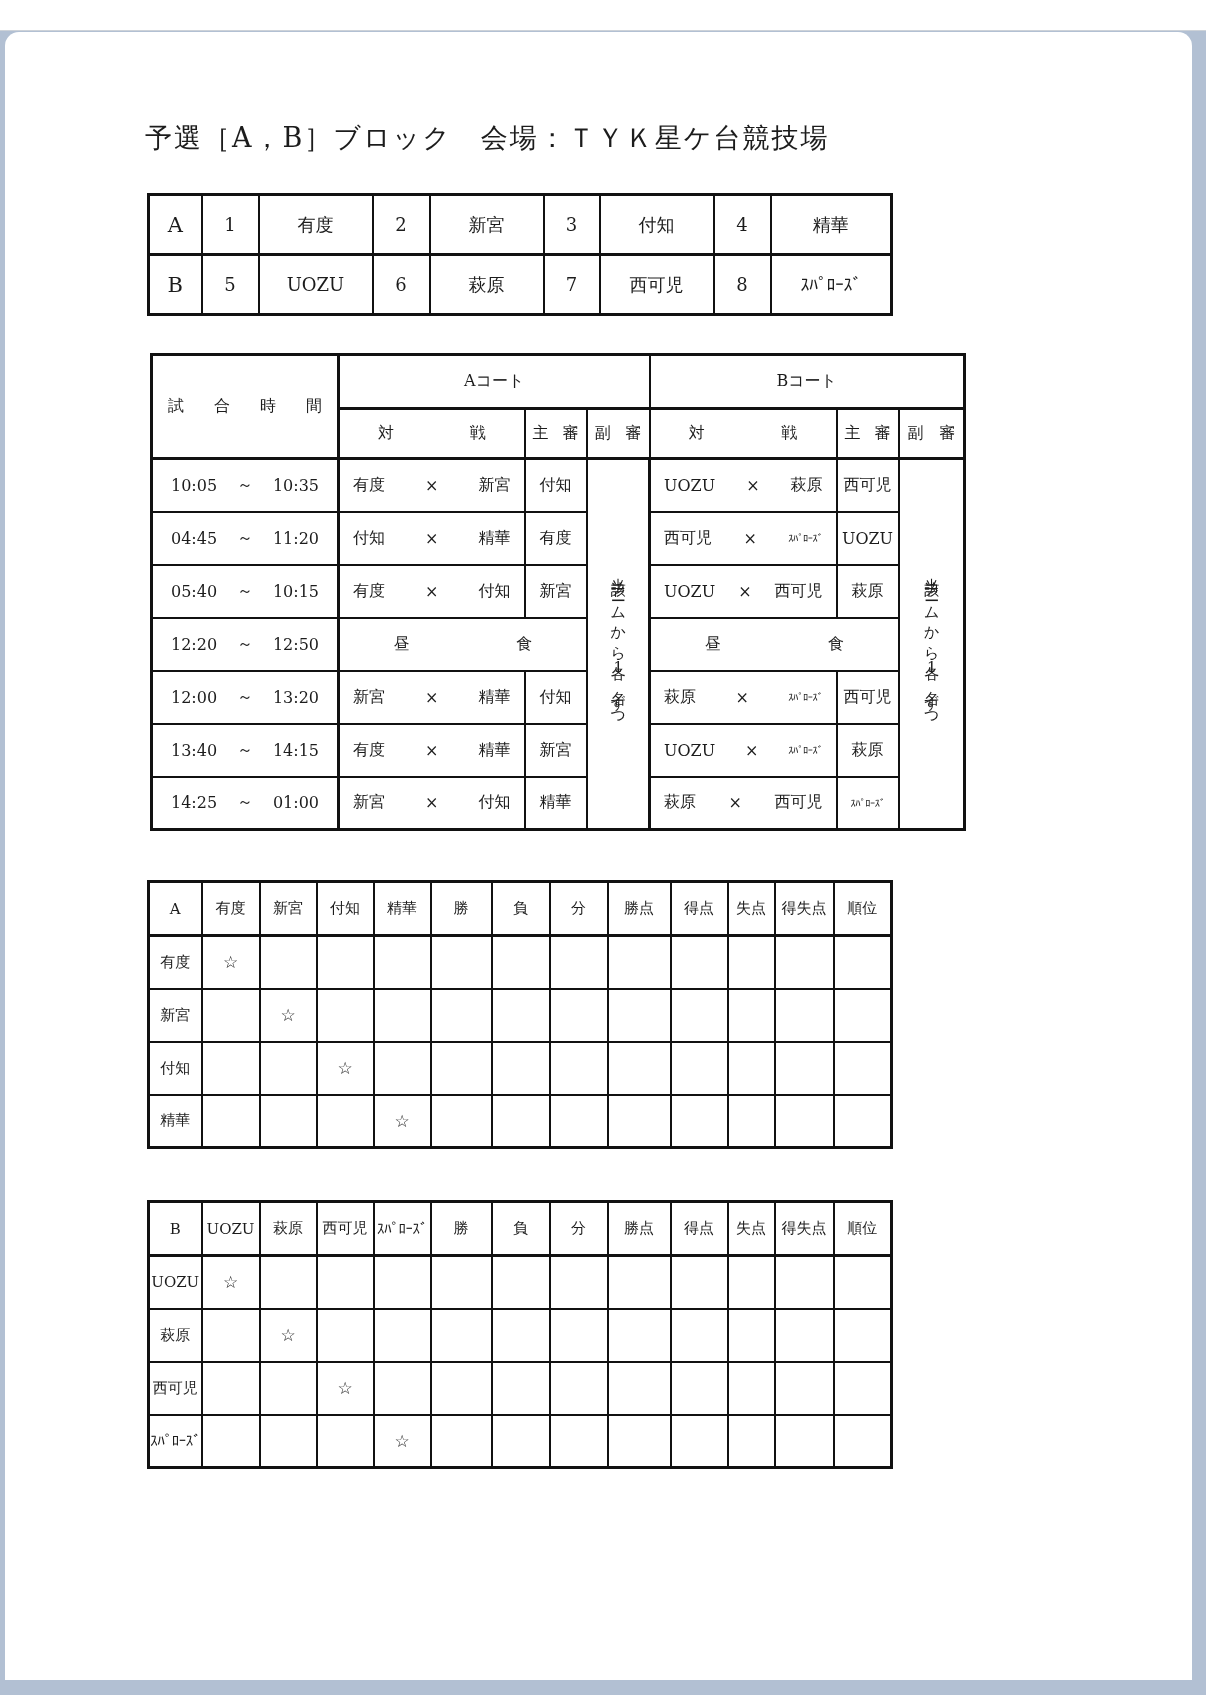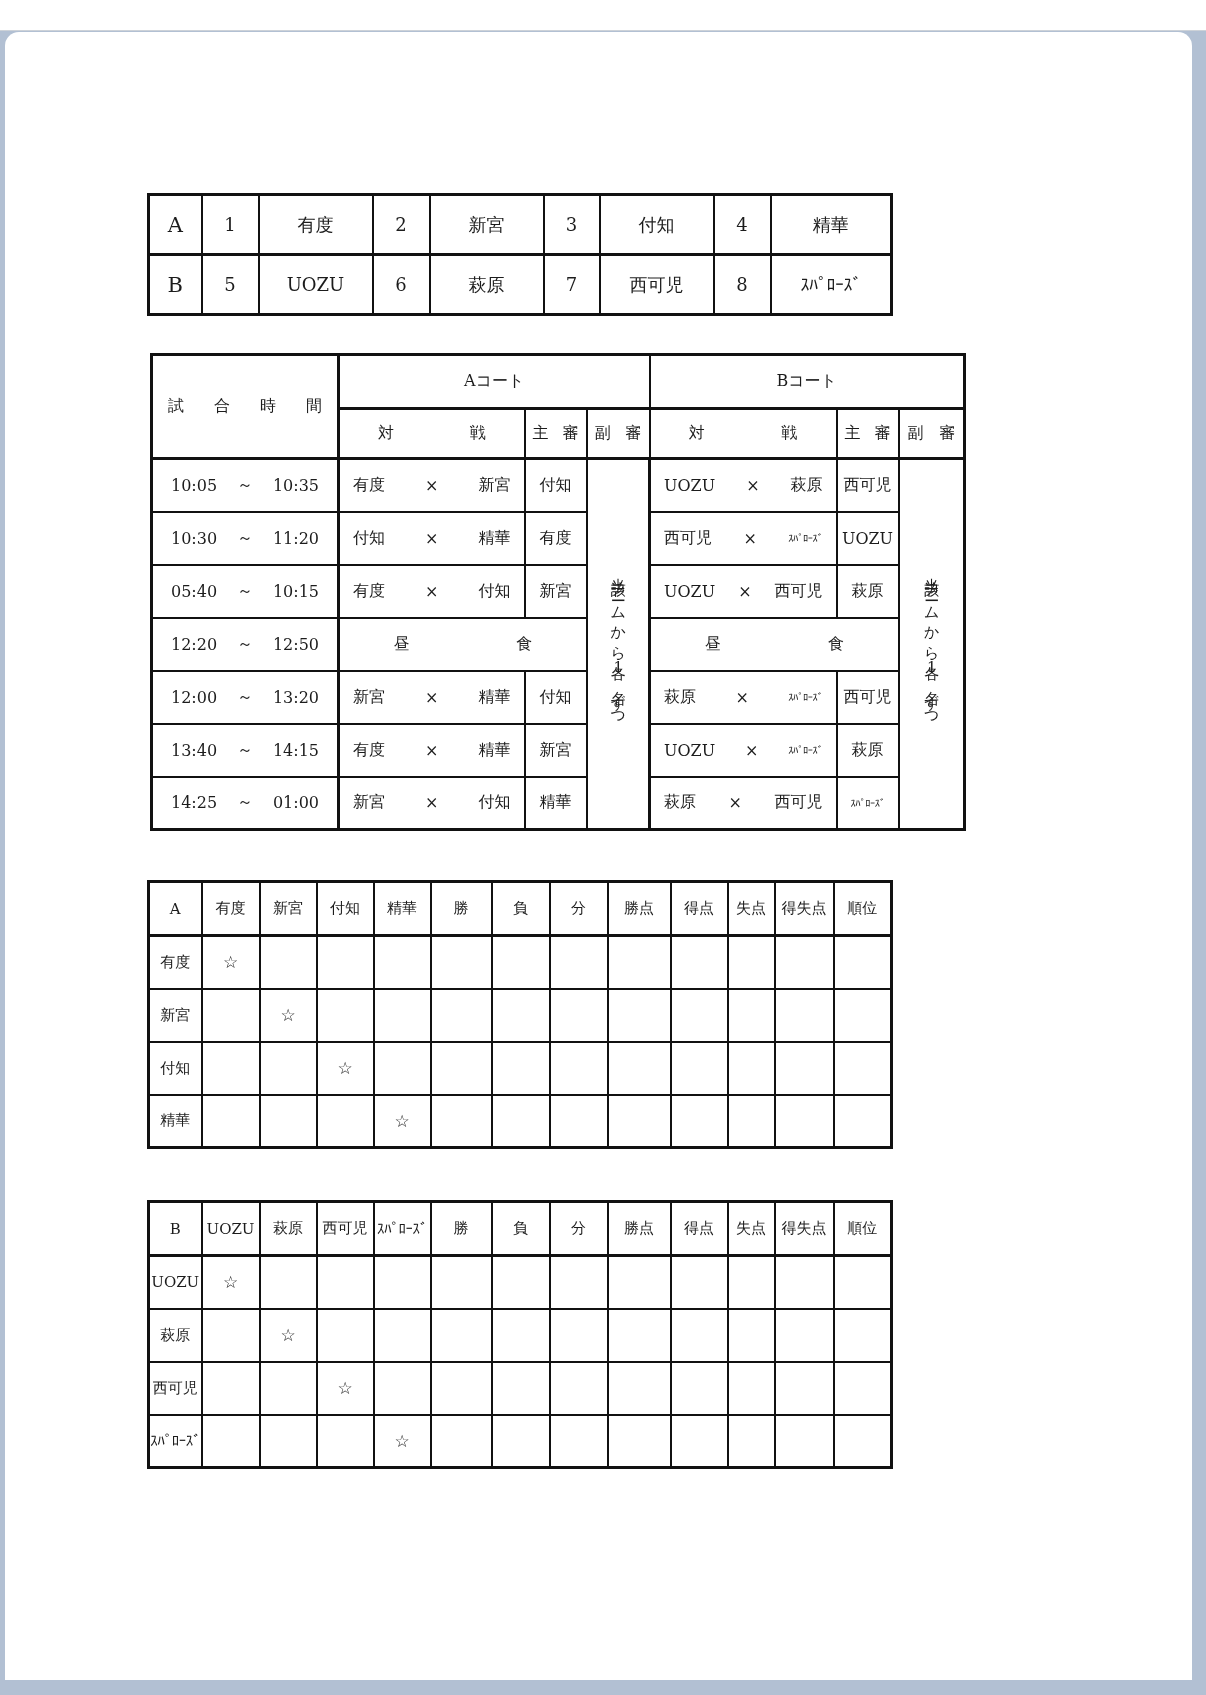--- a/index.html
+++ b/index.html
@@ -64,20 +64,21 @@
   .standings td.block-letter { font-size:21px; }
   .standings td.row-team { font-size:15px; }
   .standings td.star-cell { font-size:17px; }
 </style>
 </head>
 <body>
 
 <div class="viewer-toolbar"></div>
 
 <div class="doc-page">
+  <div class="page-title">予選［A，B］ブロック　会場：ＴＹＫ星ケ台競技場</div>
 
   <table id="teams-table">
     <colgroup>
         <col style="width: 53px;">
         <col style="width: 57px;">
         <col style="width: 114px;">
         <col style="width: 57px;">
         <col style="width: 114px;">
         <col style="width: 56px;">
         <col style="width: 114px;">
@@ -198,21 +199,21 @@
             </div>
           </td>
           <td>西可児</td>
           <td rowspan="7">
             <div class="vertical-note">当該チームから各1名ずつ</div>
           </td>
         </tr>
         <tr>
           <td class="col-time">
             <div class="pair ">
-              <span>10:30</span>
+              <span>04:45</span>
               <span>～</span>
               <span>11:20</span>
             </div>
           </td>
           <td>
             <div class="pair match-pair">
               <span>付知</span>
               <span>×</span>
               <span>精華</span>
             </div>

